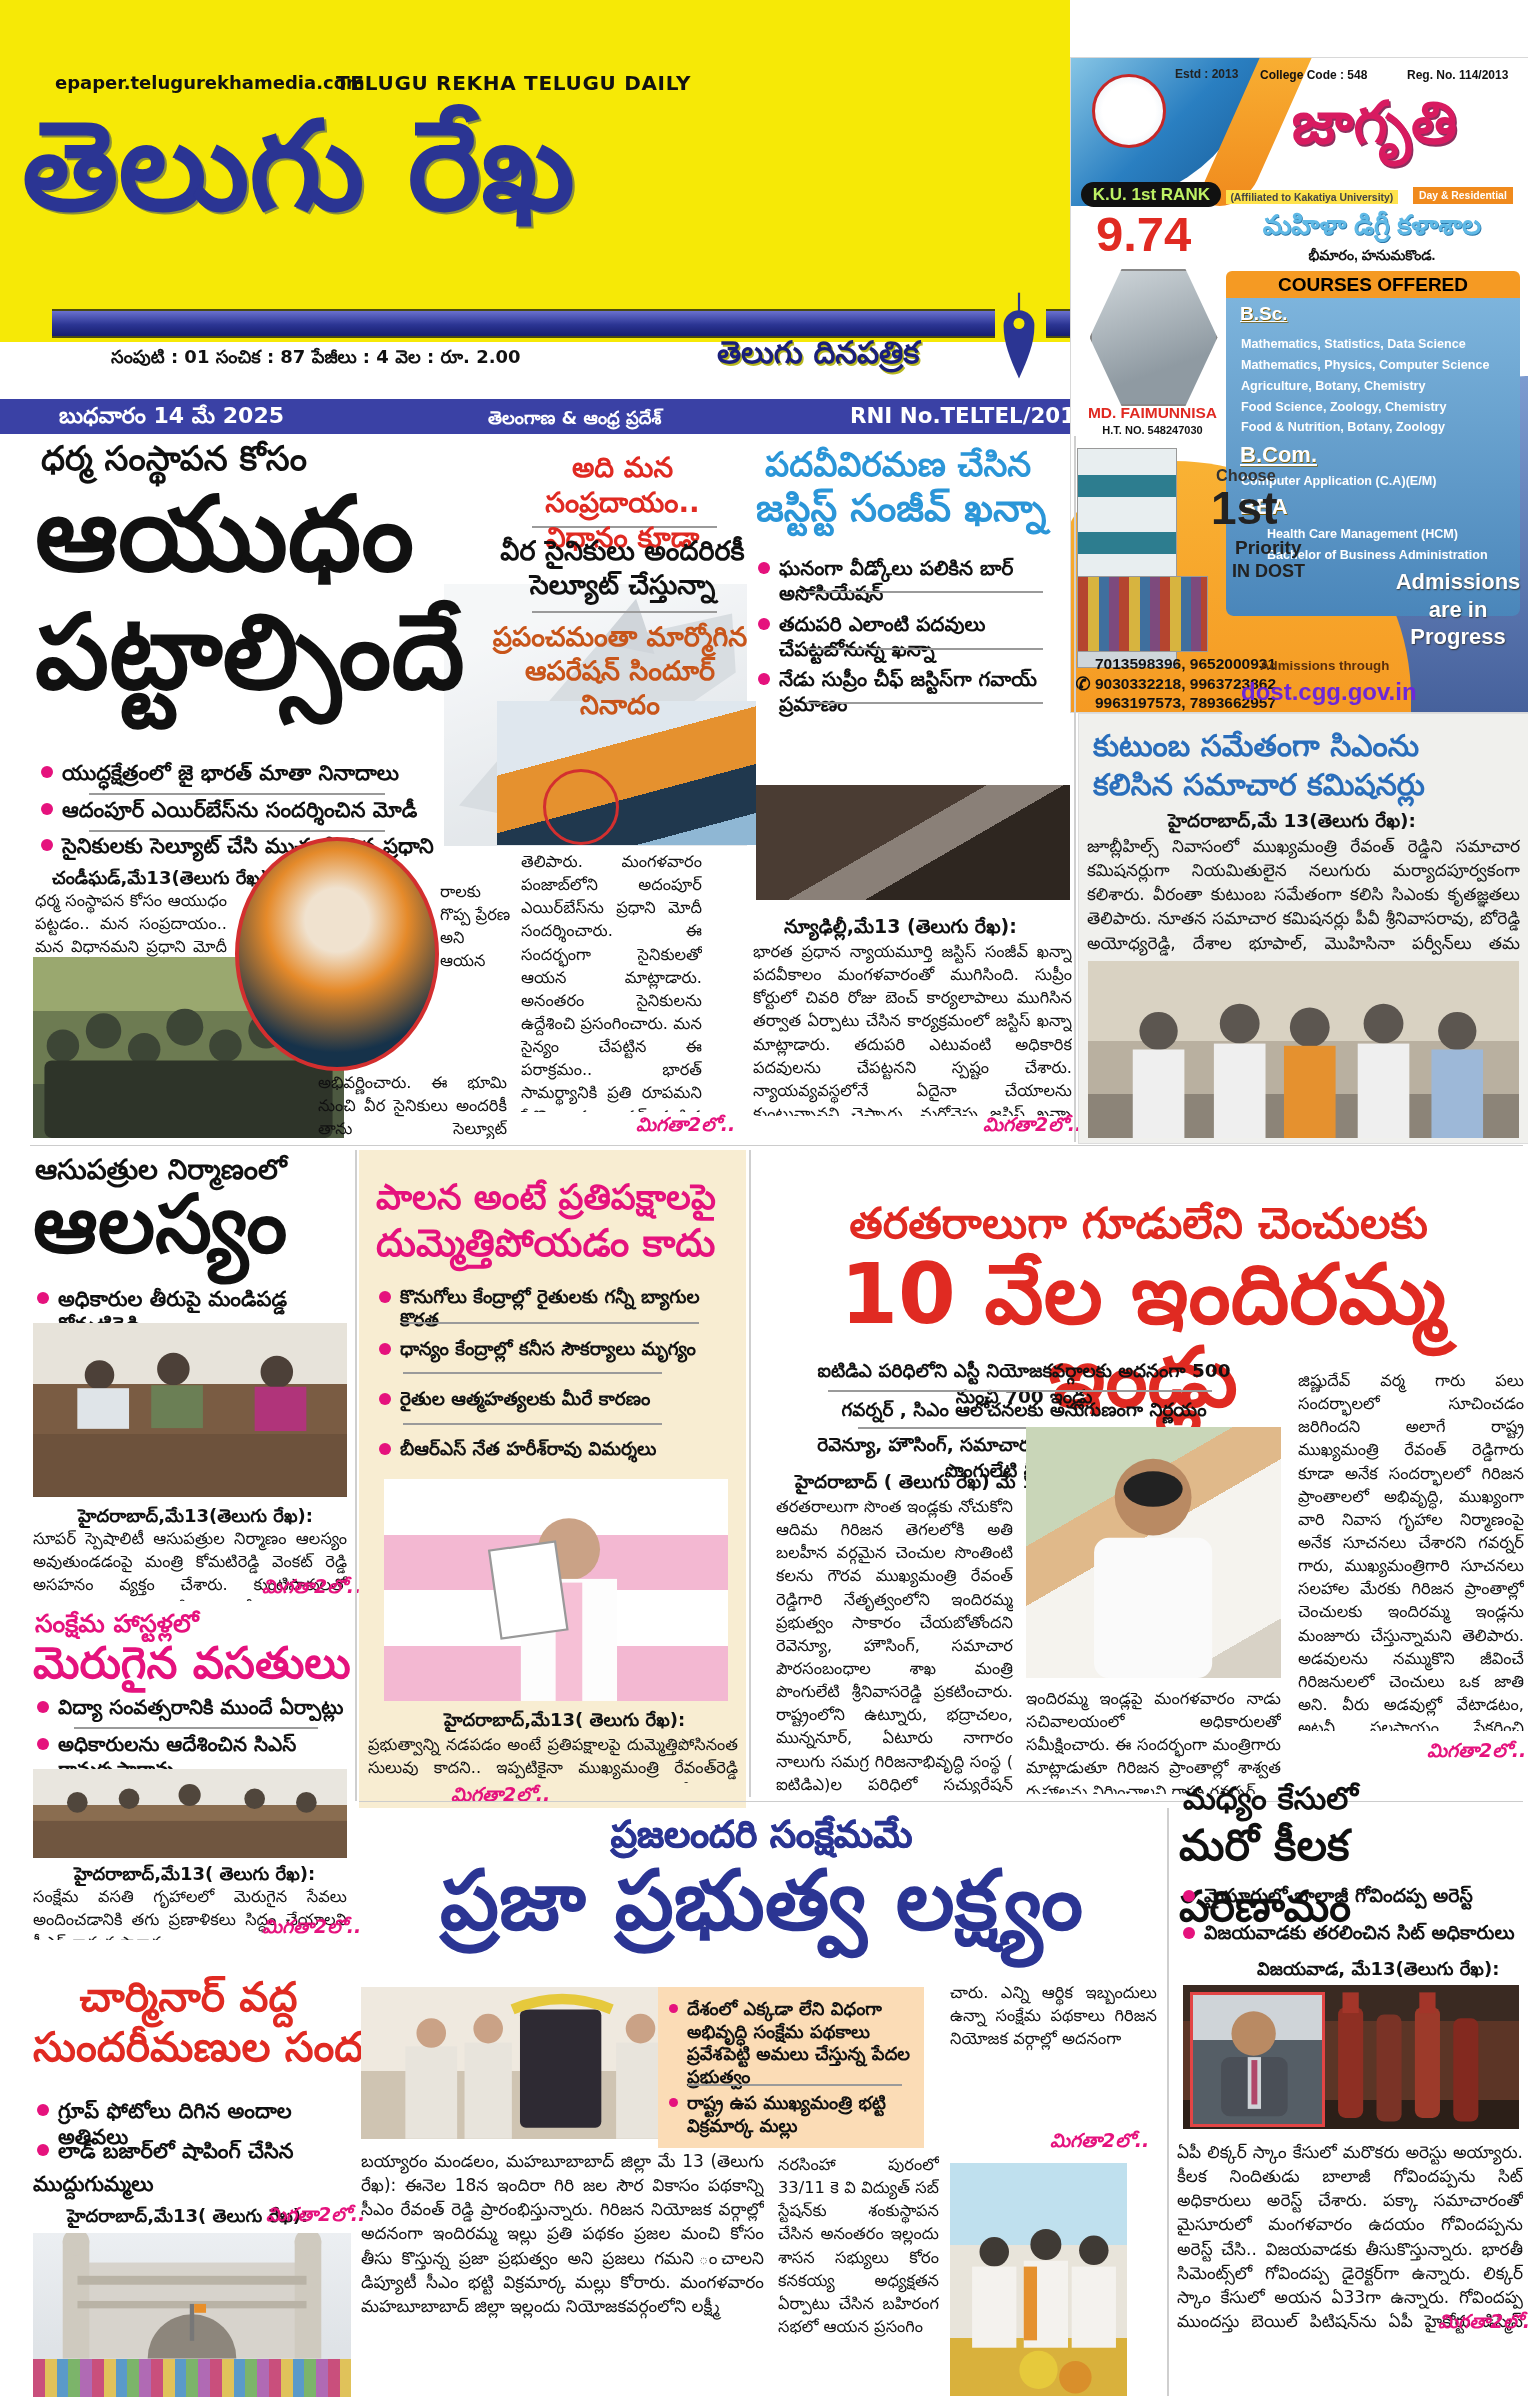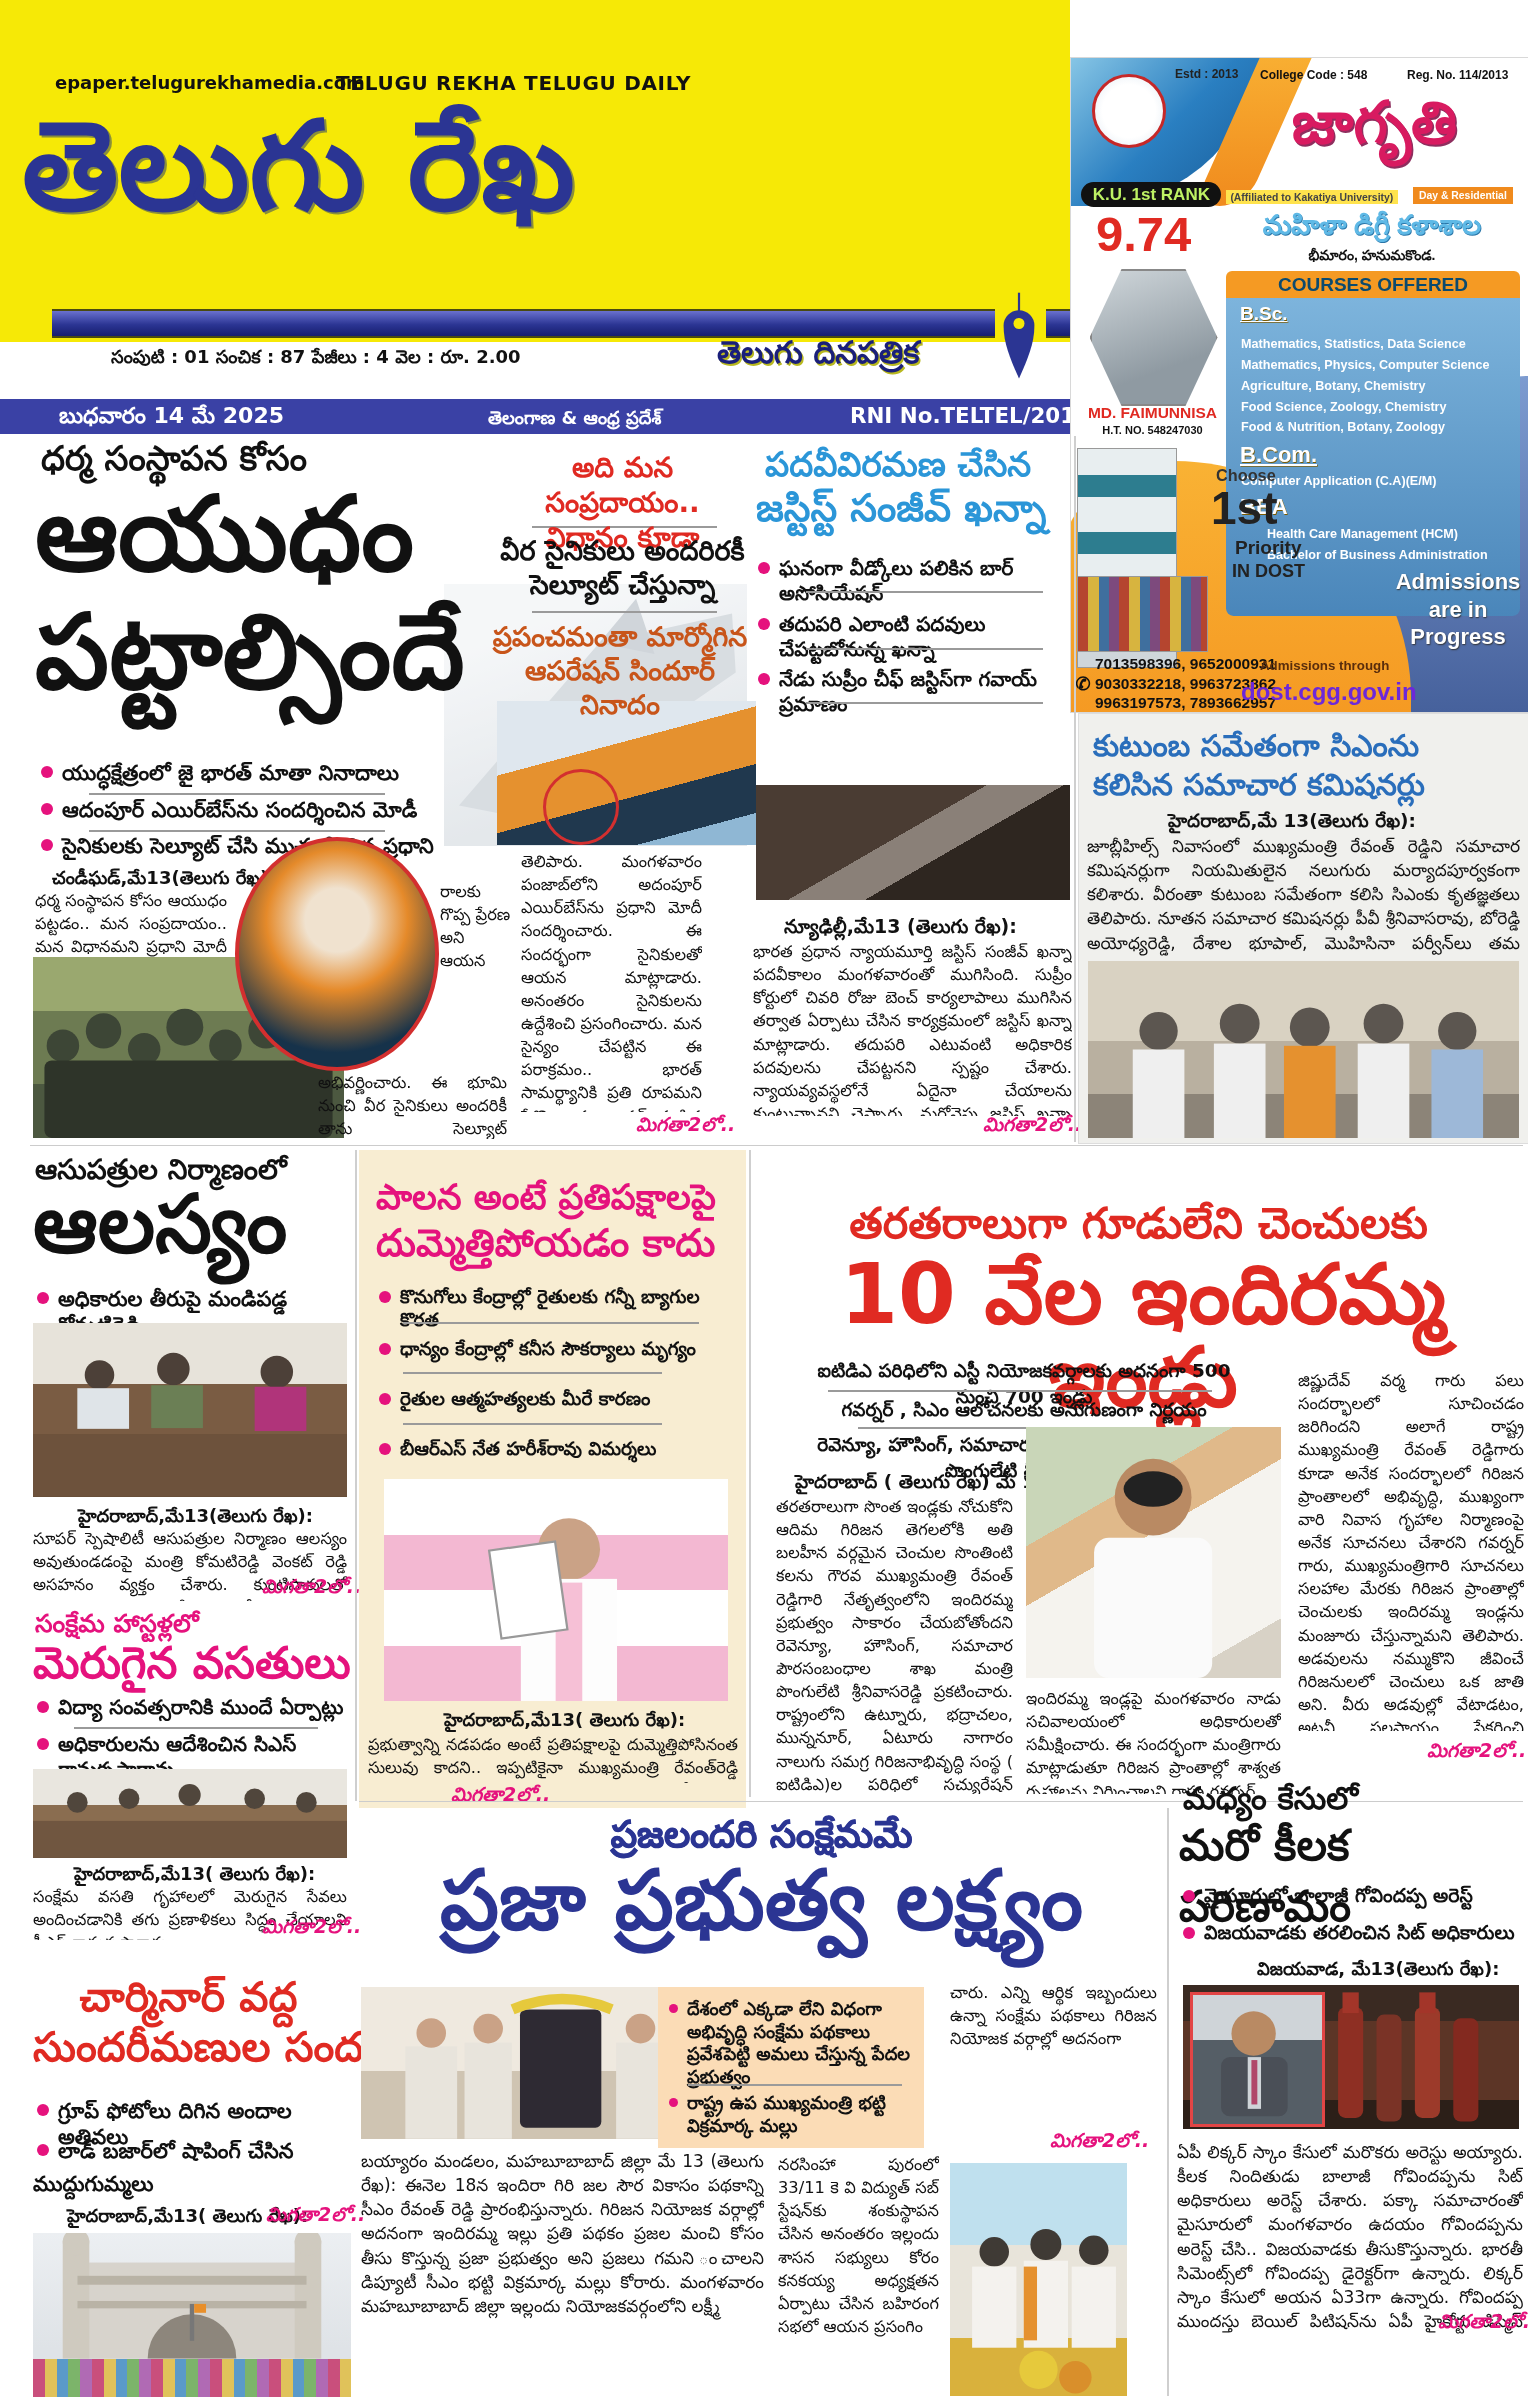--- a/index.html
+++ b/index.html
@@ -73,21 +73,21 @@
     <div class="adp b c" style="left:144px;top:152px;width:314px;font-size:27px;color:#5fb9e6;text-shadow:0.7px 0.7px 0 #2a76a8;">మహిళా డిగ్రీ కళాశాల</div>
     <div class="adp b c" style="left:144px;top:189px;width:314px;font-size:14px;">భీమారం, హనుమకొండ.</div>
 
     <div class="adp b c" style="left:10.4px;top:124px;width:140px;height:25px;line-height:25px;background:#111;color:#bef264;font-size:17px;border-radius:13.3px;">K.U. 1st RANK</div>
     <div class="adp b" style="left:25px;top:148px;font-size:49px;color:#e02a22;">9.74</div>
     <div class="adp" style="left:18.5px;top:211px;width:124px;height:133px;background:linear-gradient(160deg,#cfd6da,#8f9aa2 70%);
                 clip-path:polygon(25% 0,75% 0,100% 50%,75% 100%,25% 100%,0 50%);border:2.2px solid #888;"></div>
     <div class="adp b c" style="left:0;top:346px;width:163px;font-size:15.5px;color:#e02a22;">MD. FAIMUNNISA</div>
     <div class="adp b c" style="left:0;top:366px;width:163px;font-size:11px;">H.T. NO. 548247030</div>
 
-    <div class="adp b c" style="left:155px;top:213px;width:294px;height:27px;line-height:27px;background:#f59a23;font-size:19px;color:#0c4a6e;border-radius:6px 6px 0 0;">COURSES OFFERED</div>
+    <div class="adp b c" style="left:155px;top:213px;width:294px;height:27px;line-height:27px;background:#f59a23;font-size:19px;color:#000000;border-radius:6px 6px 0 0;">COURSES OFFERED</div>
     <div class="adp" style="left:155px;top:240px;width:294px;height:318px;background:linear-gradient(#7db4dc,#4a86ba);border-radius:0 0 7.4px 7.4px;"></div>
 
     <div class="adp b" style="left:169px;top:245px;font-size:19px;color:#fff;text-decoration:underline;text-shadow:0.7px 0.7px 0 #7a5a00;">B.Sc.</div>
     <div class="adp b" style="left:170px;top:279px;font-size:12.6px;color:#fff;">Mathematics, Statistics, Data Science</div>
     <div class="adp b" style="left:170px;top:300px;font-size:12.6px;color:#fff;">Mathematics, Physics, Computer Science</div>
     <div class="adp b" style="left:170px;top:321px;font-size:12.6px;color:#fff;">Agriculture, Botany, Chemistry</div>
     <div class="adp b" style="left:170px;top:342px;font-size:12.6px;color:#fff;">Food Science, Zoology, Chemistry</div>
     <div class="adp b" style="left:170px;top:362px;font-size:12.6px;color:#fff;">Food &amp; Nutrition, Botany, Zoology</div>
     <div class="adp b" style="left:169px;top:384px;font-size:22px;color:#fff;text-decoration:underline;text-shadow:0.7px 0.7px 0 #7a5a00;">B.Com.</div>
     <div class="adp b" style="left:170px;top:416px;font-size:12.6px;color:#fff;">Computer Application (C.A)(E/M)</div>

